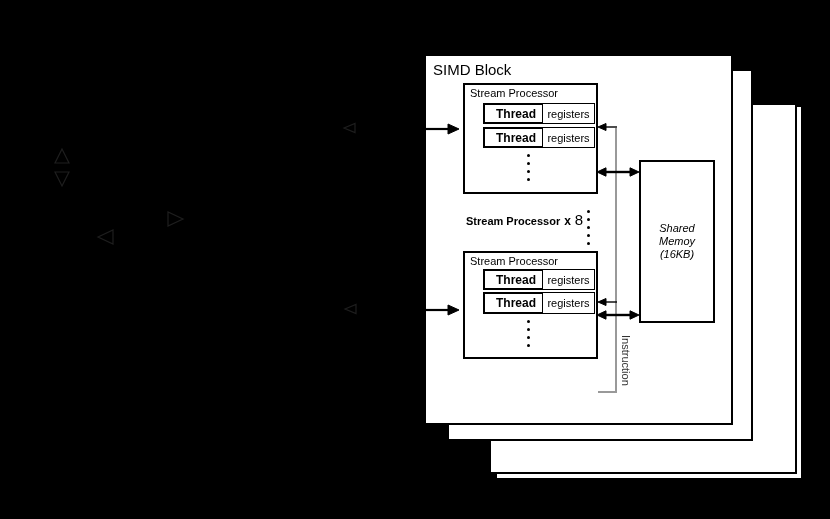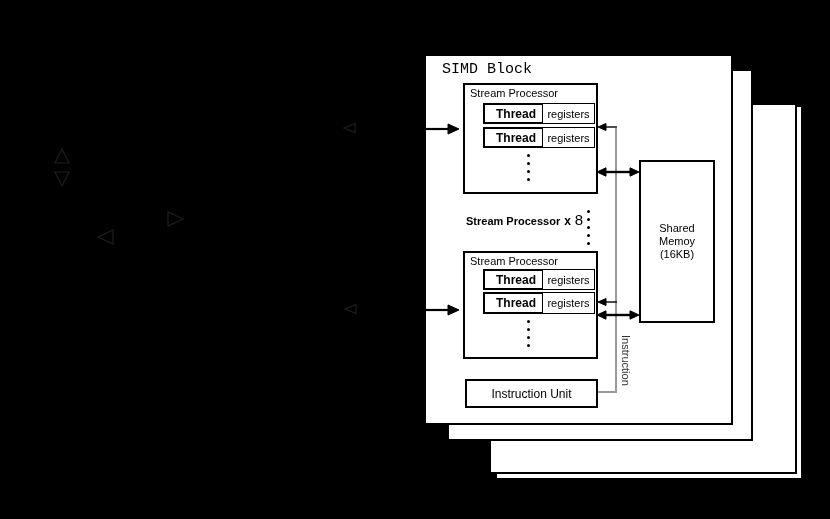--- a/index.html
+++ b/index.html
@@ -9,21 +9,21 @@
     font-family:"Liberation Sans","DejaVu Sans",sans-serif;
     -webkit-font-smoothing:antialiased;
   }
   .sheet{position:absolute;background:#fff;border:2px solid #000;box-sizing:border-box;}
   #sheet-d{left:497px;top:107px;width:304px;height:371px;border:none;}
   #sheet-c{left:489px;top:103px;width:308px;height:371px;}
   #sheet-b{left:447px;top:69px;width:306px;height:372px;}
   #sheet-a{left:424px;top:54px;width:309px;height:371px;}
 
   .abs{position:absolute;box-sizing:border-box;}
-  #simd-title{left:16px;top:5px;font-size:15px;color:#000;white-space:nowrap;font-family:Liberation Mono, monospace;}
+  #simd-title{left:7px;top:5px;font-size:15px;color:#000;white-space:nowrap;}
 
   .sp-box{position:absolute;left:37px;width:135px;background:#fff;border:2px solid #000;box-sizing:border-box;}
   #sp1{top:27px;height:111px;}
   #sp2{top:195px;height:108px;}
   .sp-label{position:absolute;left:5px;top:2px;font-size:11px;color:#000;white-space:nowrap;}
   .cell{position:absolute;border:2px solid #000;background:#fff;display:flex;align-items:center;justify-content:center;box-sizing:border-box;color:#000;}
   .thread{left:18px;width:66px;height:21px;font-size:12px;font-weight:bold;}
   .regs{left:77px;width:53px;height:21px;font-size:11px;border-width:1.5px;}
   #sp1 .row1{top:18px;} #sp1 .row2{top:42px;}
   #sp2 .row1{top:16px;} #sp2 .row2{top:39px;height:22px;}
@@ -37,21 +37,21 @@
   #multiplier{left:40px;top:155px;display:flex;align-items:baseline;gap:4px;color:#000;white-space:nowrap;}
   #multiplier .m-label{font-size:11px;font-weight:bold;}
   #multiplier .m-times{font-size:12px;font-weight:bold;}
   #multiplier .m-count{font-size:15px;}
 
   #instruction-unit{left:39px;top:323px;width:133px;height:29px;background:#fff;border:2px solid #000;
     display:flex;align-items:center;justify-content:center;font-size:12px;color:#000;}
 
   #shared-memory{left:213px;top:104px;width:76px;height:163px;background:#fff;border:2px solid #000;
     display:flex;flex-direction:column;align-items:center;justify-content:center;
-    font-size:11px;line-height:13px;color:#000;text-align:center;}
+    font-size:11px;line-height:13px;color:#000;text-align:center;font-style:italic;}
 
   #instr-label{left:192px;top:279px;width:14px;height:60px;
     writing-mode:vertical-rl;font-size:11px;color:#333;white-space:nowrap;}
 
   #arrows-layer{position:absolute;left:0;top:0;width:830px;height:519px;z-index:10;pointer-events:none;}
 </style>
 </head>
 <body>
 
 <div class="sheet" id="sheet-d"></div>
@@ -95,21 +95,20 @@
     <div class="cell thread row2">Thread</div>
     <div class="cell regs row2">registers</div>
     <div class="vdots">
         <i></i>
         <i></i>
         <i></i>
         <i></i>
       </div>
   </div>
 
-  <div class="abs" id="instruction-unit">Instruction Unit</div>
 
   <div class="abs" id="shared-memory">
     <span>Shared Memoy</span>
     <span>(16KB)</span>
   </div>
 
   <div class="abs" id="instr-label">Instruction</div>
 </div>
 
 <svg id="arrows-layer" viewBox="0 0 830 519" xmlns="http://www.w3.org/2000/svg">

